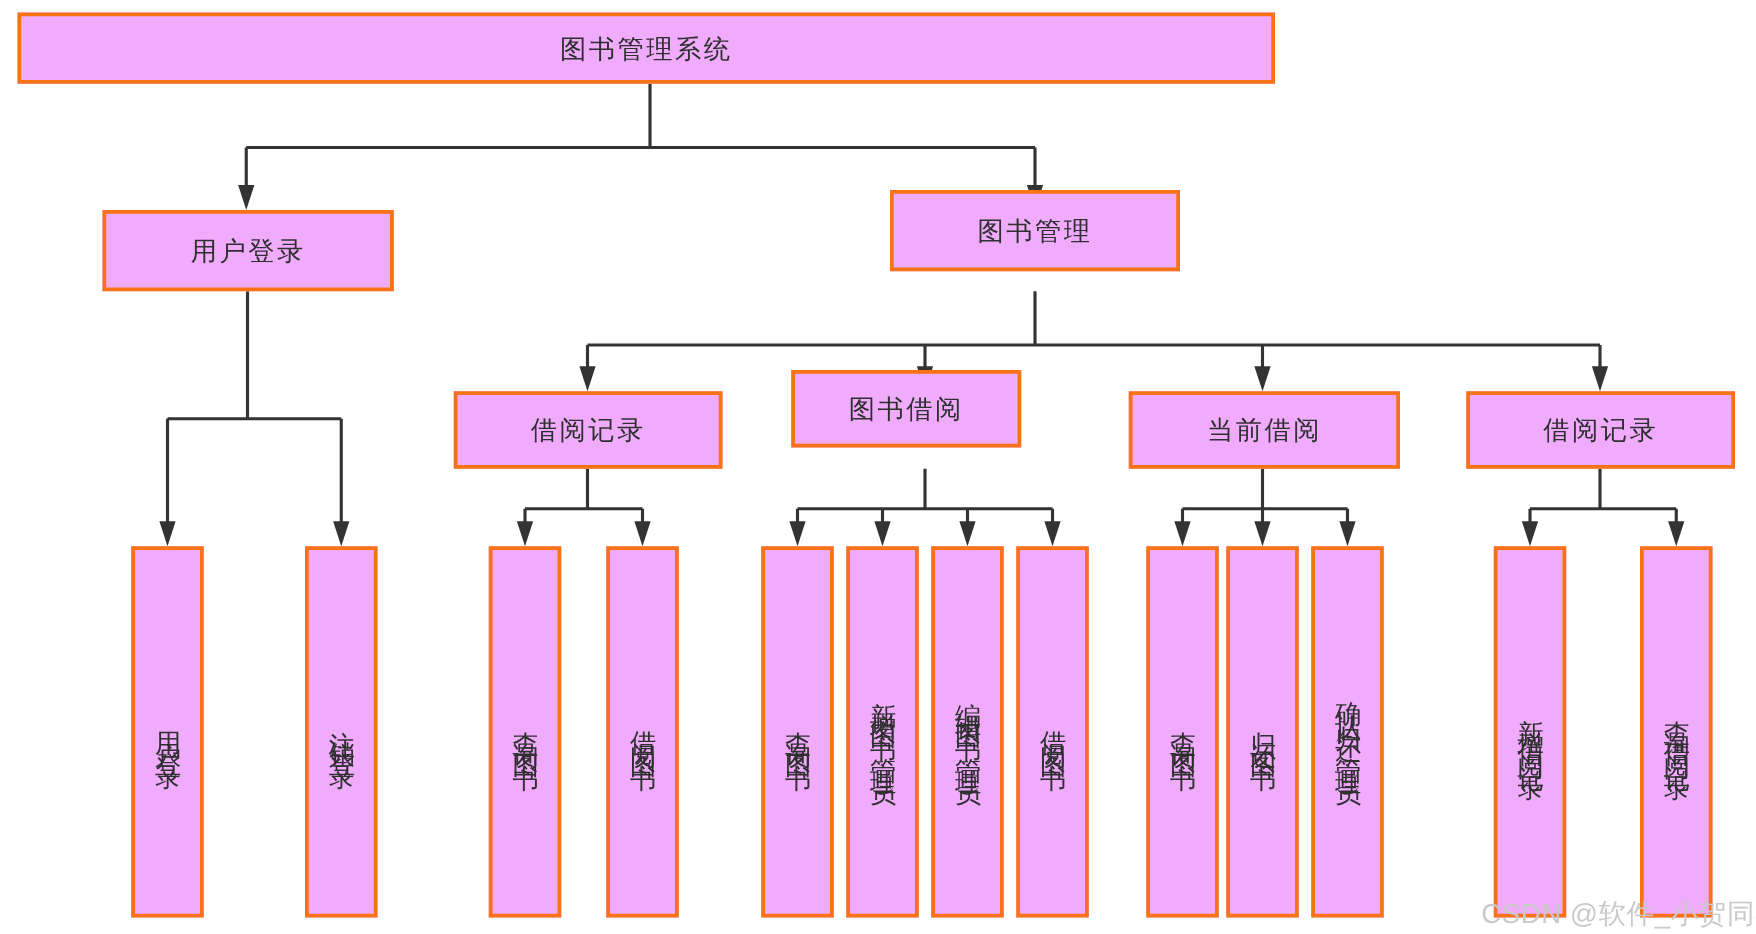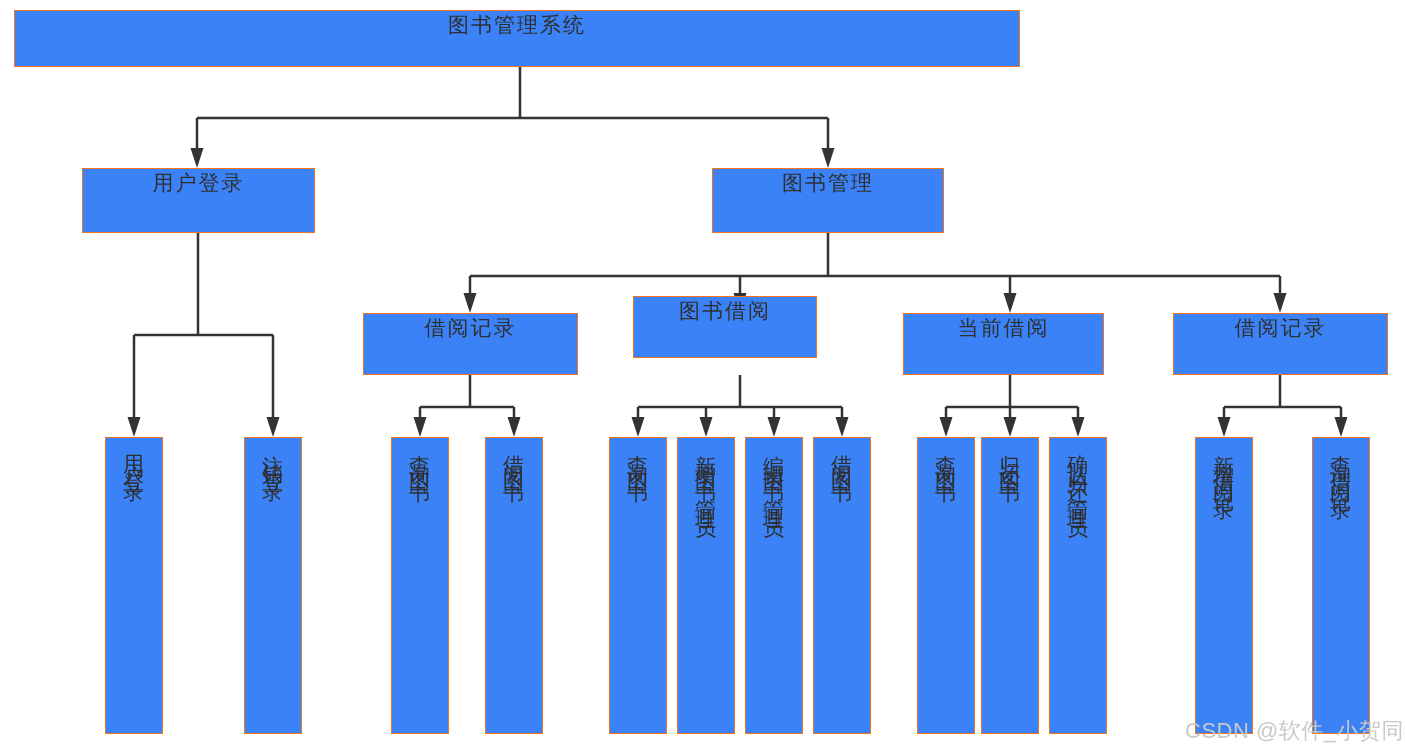--- a/index.html
+++ b/index.html
@@ -4,36 +4,36 @@
 <style>
   html,body{margin:0;padding:0;}
   body{
     width:1405px;height:747px;position:relative;background:#ffffff;
     font-family:"Liberation Sans","DejaVu Sans",sans-serif;
     color:#303030;overflow:hidden;
   }
   .stage{position:absolute;inset:0;width:1405px;height:747px;}
   svg.wires{position:absolute;left:0;top:0;z-index:1;}
   .node{
-    position:absolute;box-sizing:border-box;background:#3b82f6;
-    border:1px solid #f97316;display:flex;align-items:flex-start;justify-content:center;
+    position:absolute;box-sizing:border-box;background:#f0abfc;
+    border:3px solid #f97316;display:flex;align-items:center;justify-content:center;
     z-index:2;
   }
   .hlabel{font-size:21px;letter-spacing:2px;color:#2f2f2f;white-space:nowrap;}
   .leaf .vlabel{
     writing-mode:vertical-rl;text-orientation:mixed;
     font-size:21px;letter-spacing:9px;color:#2f2f2f;line-height:1;
   }
   
   .n-root{left:14px;top:10px;width:1006px;height:57px;}
   .n-user{left:82px;top:168px;width:233px;height:65px;}
-  .n-book{left:712px;top:168px;width:232px;height:65px;}
+  .n-book{left:712px;top:152px;width:232px;height:65px;}
   .n-l3-1{left:363px;top:313px;width:215px;height:62px;}
   .n-l3-2{left:633px;top:296px;width:184px;height:62px;}
-  .n-l3-3{left:903px;top:313px;width:201px;height:62px;}
+  .n-l3-3{left:903px;top:313px;width:217px;height:62px;}
   .n-l3-4{left:1173px;top:313px;width:215px;height:62px;}
   .leaf{top:437px;width:58px;height:297px;}
   .lf1{left:105px;}  .lf2{left:244px;}
   .lf3{left:391px;}  .lf4{left:485px;}
   .lf5{left:609px;}  .lf6{left:677px;}
   .lf7{left:745px;}  .lf8{left:813px;}
   .lf9{left:917px;}  .lf10{left:981px;} .lf11{left:1049px;}
   .lf12{left:1195px;}.lf13{left:1312px;}
   .watermark{
     position:absolute;left:1185px;top:716px;z-index:10;

